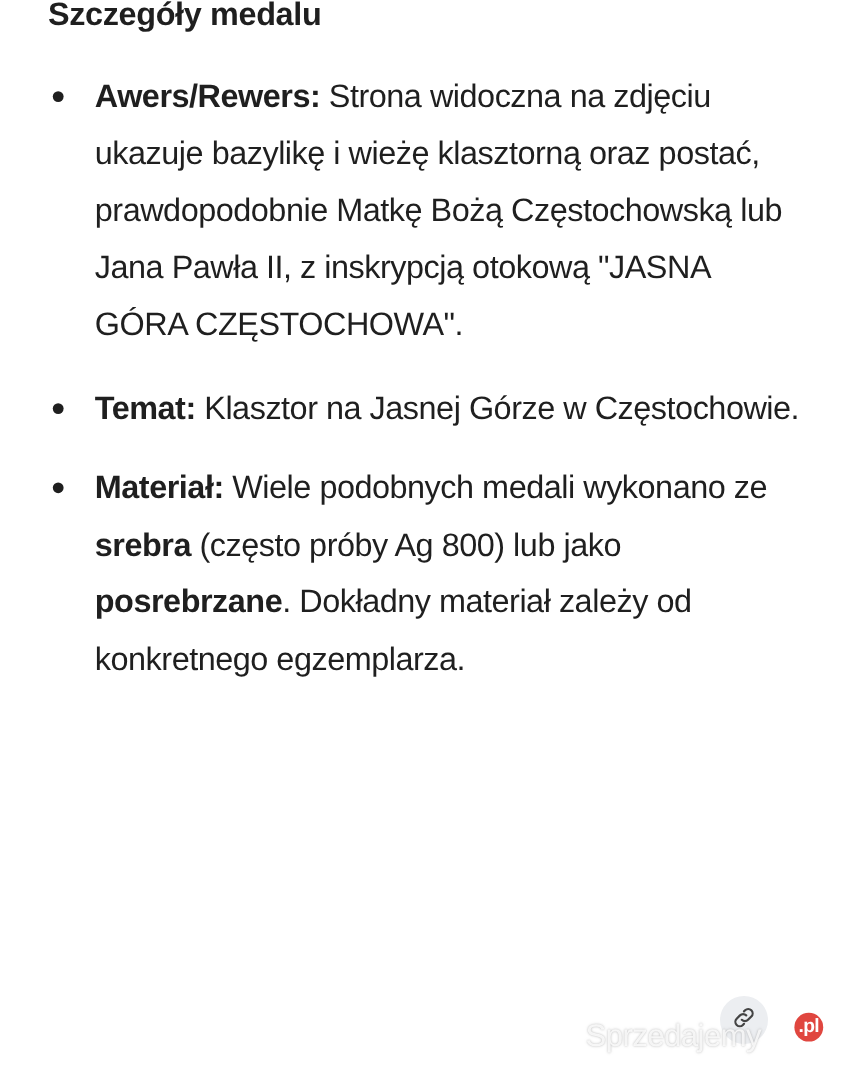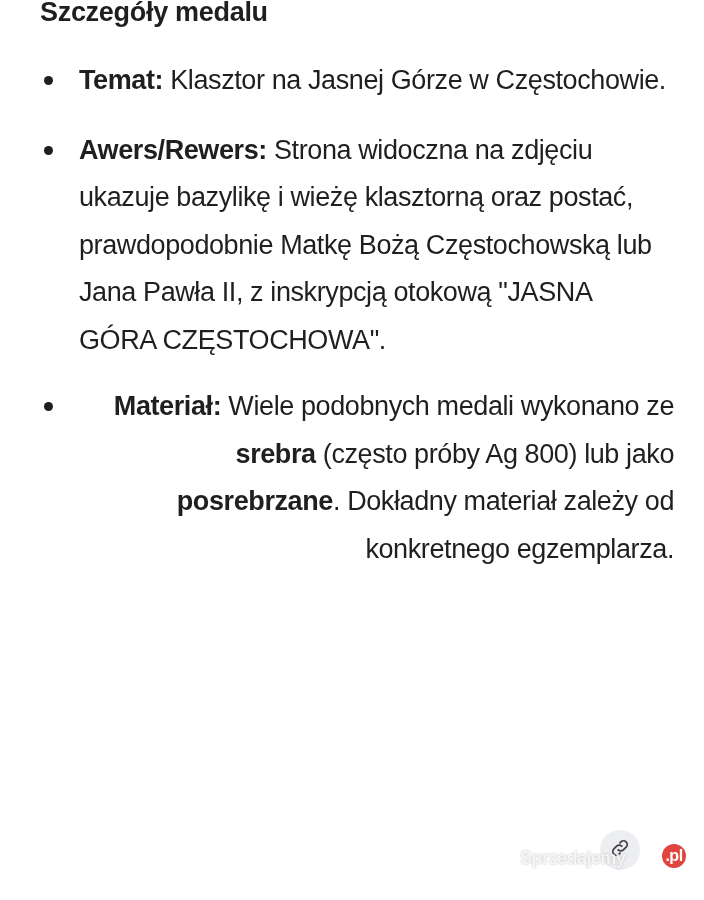--- a/index.html
+++ b/index.html
@@ -51,40 +51,40 @@
       width: 9px;
       height: 9px;
       border-radius: 50%;
       background: #1f1f1f;
     }
     .item b {
       font-weight: bold;
     }
     .item:nth-child(1) { margin-bottom: 22px; }
     .item:nth-child(2) { margin-bottom: 19px; }
-    .item:nth-child(3) { margin-bottom: 20px; text-align: right; }
+    .item:nth-child(3) { margin-bottom: 20px; }
 
     .link-chip {
       position: absolute;
       left: 600px;
       top: 830px;
       width: 40px;
       height: 40px;
       border-radius: 50%;
       background: #eceef1;
       display: flex;
       align-items: center;
       justify-content: center;
     }
     .watermark {
       position: absolute;
-      left: 520px;
+      left: 488px;
       top: 848px;
-      font-size: 18px;
-      font-weight: bold;
+      font-size: 26px;
+      font-weight: normal;
       color: rgba(255,255,255,0.82);
       text-shadow: 0 0 2px rgba(120,120,120,0.55);
       letter-spacing: -0.5px;
       font-family: "Liberation Sans", sans-serif;
     }
     .wm-badge {
       position: absolute;
       left: 662px;
       top: 844px;
       width: 24px;
@@ -101,25 +101,25 @@
     }
   </style>
 </head>
 <body>
 
 <h2 class="heading">Szczegóły medalu</h2>
 
 <ul class="list">
   <li class="item">
     <span class="bullet"></span>
-    <b>Temat:</b><span> Klasztor na Jasnej Górze w Częstochowie.</span>
+    <b>Awers/Rewers:</b><span> Strona widoczna na zdjęciu ukazuje bazylikę i wieżę klasztorną oraz postać, prawdopodobnie Matkę Bożą Częstochowską lub Jana Pawła II, z inskrypcją otokową "JASNA GÓRA CZĘSTOCHOWA".</span>
   </li>
   <li class="item">
     <span class="bullet"></span>
-    <b>Awers/Rewers:</b><span> Strona widoczna na zdjęciu ukazuje bazylikę i wieżę klasztorną oraz postać, prawdopodobnie Matkę Bożą Częstochowską lub Jana Pawła II, z inskrypcją otokową "JASNA GÓRA CZĘSTOCHOWA".</span>
+    <b>Temat:</b><span> Klasztor na Jasnej Górze w Częstochowie.</span>
   </li>
   <li class="item">
     <span class="bullet"></span>
     <b>Materiał:</b><span> Wiele podobnych medali wykonano ze </span><b>srebra</b><span> (często próby Ag 800) lub jako </span><b>posrebrzane</b><span>. Dokładny materiał zależy od konkretnego egzemplarza.</span>
   </li>
 </ul>
 
 <div class="link-chip">
   <span>
     <svg width="22" height="22" viewBox="0 0 24 24" fill="none" stroke="#444" stroke-width="2" stroke-linecap="round" stroke-linejoin="round">

